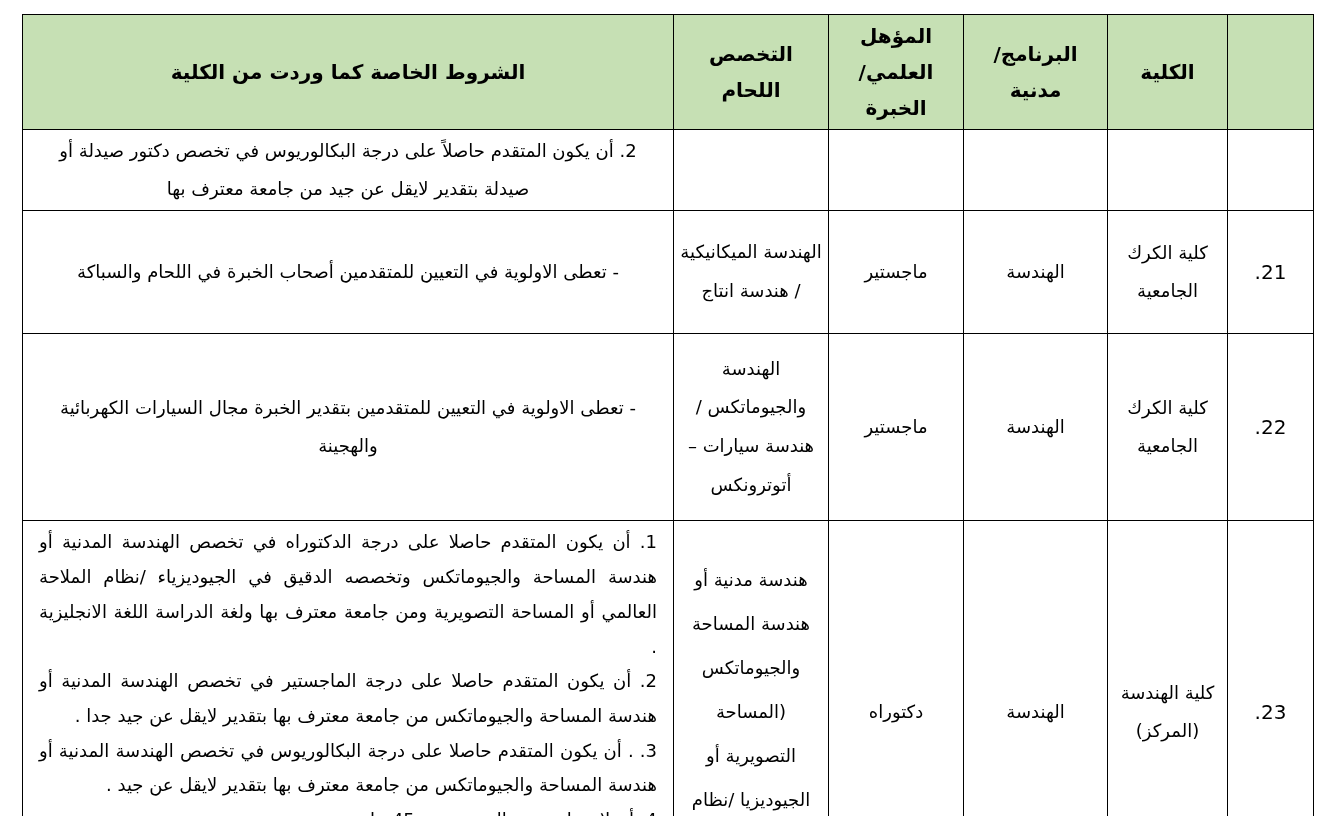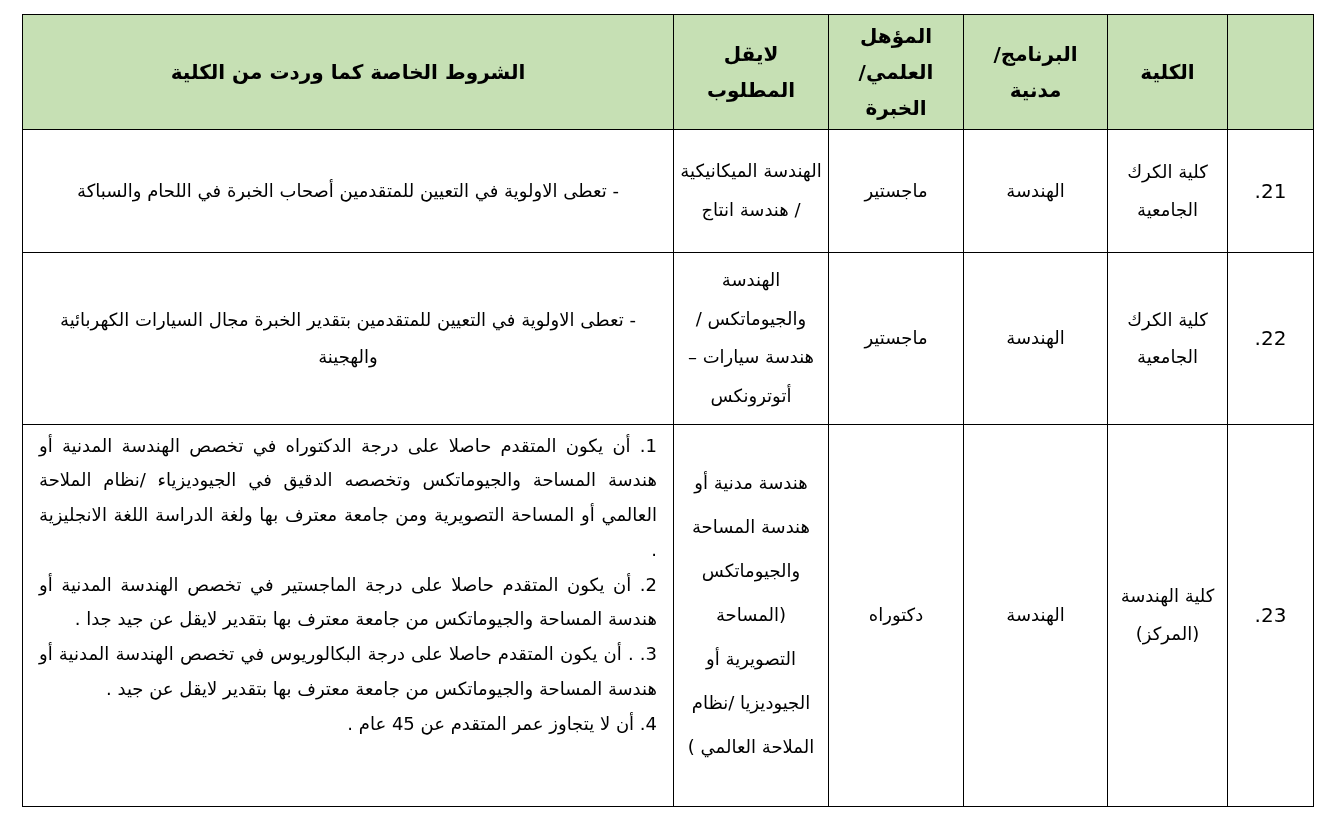--- a/index.html
+++ b/index.html
@@ -54,21 +54,21 @@
     white-space: pre-line;
   }
   td.cond-center { text-align: center; }
   td.cond-just {
     text-align: justify;
     text-align-last: right;
     vertical-align: top;
     line-height: 1.93;
     padding-top: 4px;
   }
-  td.c-spec { line-height: 2.15; padding: 8px 6px; margin-top: 44px; }
+  td.c-spec { line-height: 2.15; padding: 16px 6px; margin-top: 44px; }
   td.spec-tall { line-height: 2.45; }
 </style>
 </head>
 <body>
 
 <div class="page">
   <table class="req-table">
     <colgroup>
       <col style="width:86px">
       <col style="width:120px">
@@ -76,25 +76,33 @@
       <col style="width:135px">
       <col style="width:155px">
       <col style="width:651px">
     </colgroup>
     <thead>
       <tr class="h-hdr">
         <th></th>
         <th>الكلية</th>
         <th>البرنامج/ مدنية</th>
         <th>المؤهل العلمي/الخبرة</th>
-        <th>لايقل المطلوب</th>
+        <th>التخصص اللحام</th>
         <th>الشروط الخاصة كما وردت من الكلية</th>
       </tr>
     </thead>
     <tbody>
+      <tr class="h-r0">
+        <td class="c-serial"></td>
+        <td class="c-college"></td>
+        <td class="c-program"></td>
+        <td class="c-qual"></td>
+        <td class="c-spec"></td>
+        <td class="c-cond cond-center">2. أن يكون المتقدم حاصلاً على درجة البكالوريوس في  تخصص دكتور صيدلة أو صيدلة بتقدير لايقل عن جيد من جامعة معترف بها</td>
+      </tr>
       <tr class="h-r21">
         <td class="c-serial">21.</td>
         <td class="c-college">كلية الكرك الجامعية</td>
         <td class="c-program">الهندسة</td>
         <td class="c-qual">ماجستير</td>
         <td class="c-spec">الهندسة الميكانيكية / هندسة انتاج</td>
         <td class="c-cond cond-center">- تعطى الاولوية في التعيين للمتقدمين أصحاب الخبرة في اللحام والسباكة</td>
       </tr>
       <tr class="h-r22">
         <td class="c-serial">22.</td>

